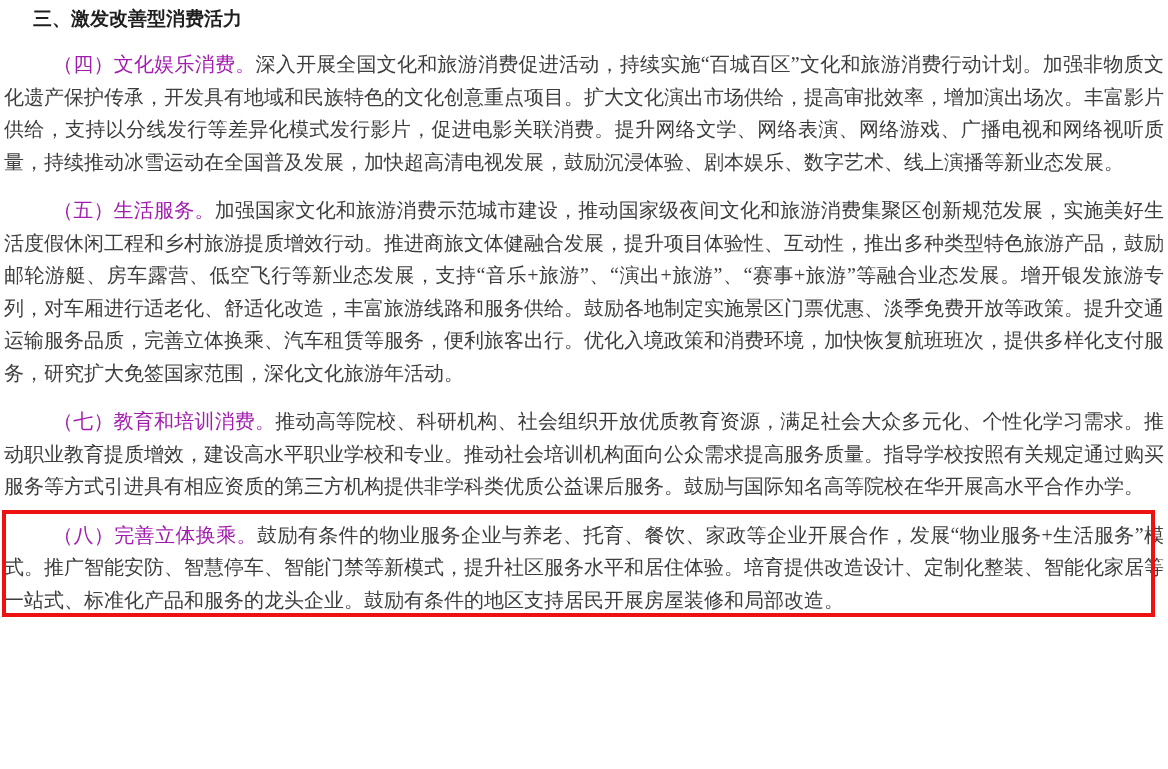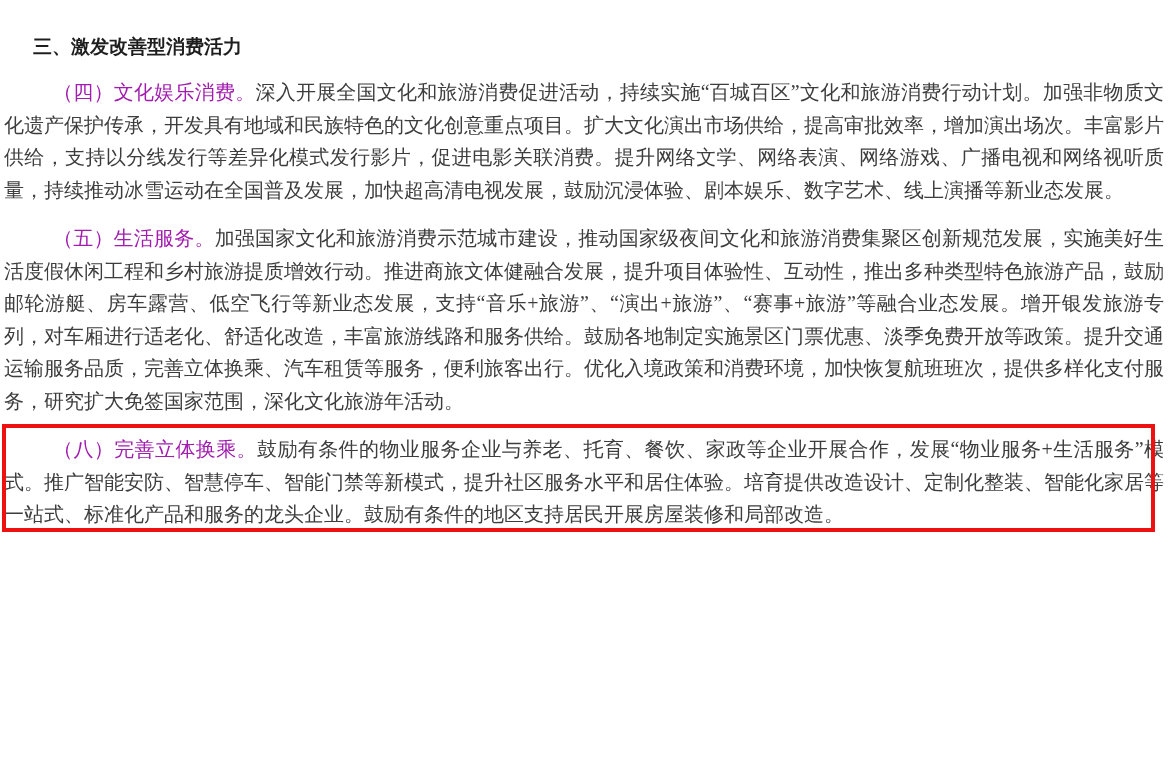--- a/index.html
+++ b/index.html
@@ -15,21 +15,20 @@
   }
   .doc {
     box-sizing: border-box;
     width: 1168px;
     height: 728px;
     padding: 6px 4px 0 4px;
     color: #3d3d3d;
     font-size: 20px;
     line-height: 32.5px;
     text-align: justify;
-    margin-top: 28px;
   }
   .doc h3 {
     margin: 0;
     padding-left: 29px;
     font-size: 19px;
     line-height: 26px;
     font-weight: bold;
     color: #1e1e1e;
     text-align: left;
   }
@@ -59,19 +58,20 @@
 
 <div class="doc">
 
   <h3>三、激发改善型消费活力</h3>
 
   <p><span class="lead">（四）文化娱乐消费。</span><span>深入开展全国文化和旅游消费促进活动，持续实施“百城百区”文化和旅游消费行动计划。加强非物质文化遗产保护传承，开发具有地域和民族特色的文化创意重点项目。扩大文化演出市场供给，提高审批效率，增加演出场次。丰富影片供给，支持以分线发行等差异化模式发行影片，促进电影关联消费。提升网络文学、网络表演、网络游戏、广播电视和网络视听质量，持续推动冰雪运动在全国普及发展，加快超高清电视发展，鼓励沉浸体验、剧本娱乐、数字艺术、线上演播等新业态发展。</span></p>
 
   <p><span class="lead">（五）生活服务。</span><span>加强国家文化和旅游消费示范城市建设，推动国家级夜间文化和旅游消费集聚区创新规范发展，实施美好生活度假休闲工程和乡村旅游提质增效行动。推进商旅文体健融合发展，提升项目体验性、互动性，推出多种类型特色旅游产品，鼓励邮轮游艇、房车露营、低空飞行等新业态发展，支持“音乐+旅游”、“演出+旅游”、“赛事+旅游”等融合业态发展。增开银发旅游专列，对车厢进行适老化、舒适化改造，丰富旅游线路和服务供给。鼓励各地制定实施景区门票优惠、淡季免费开放等政策。提升交通运输服务品质，完善立体换乘、汽车租赁等服务，便利旅客出行。优化入境政策和消费环境，加快恢复航班班次，提供多样化支付服务，研究扩大免签国家范围，深化文化旅游年活动。</span></p>
 
 
+  <p><span class="lead">（七）教育和培训消费。</span><span>推动高等院校、科研机构、社会组织开放优质教育资源，满足社会大众多元化、个性化学习需求。推动职业教育提质增效，建设高水平职业学校和专业。推动社会培训机构面向公众需求提高服务质量。指导学校按照有关规定通过购买服务等方式引进具有相应资质的第三方机构提供非学科类优质公益课后服务。鼓励与国际知名高等院校在华开展高水平合作办学。</span></p>
 
   <div class="hl-wrap">
     <p><span class="lead">（八）完善立体换乘。</span><span>鼓励有条件的物业服务企业与养老、托育、餐饮、家政等企业开展合作，发展“物业服务+生活服务”模式。推广智能安防、智慧停车、智能门禁等新模式，提升社区服务水平和居住体验。培育提供改造设计、定制化整装、智能化家居等一站式、标准化产品和服务的龙头企业。鼓励有条件的地区支持居民开展房屋装修和局部改造。</span></p>
     <div class="highlight-box"></div>
   </div>
 
 </div>
 
 </body></html>

